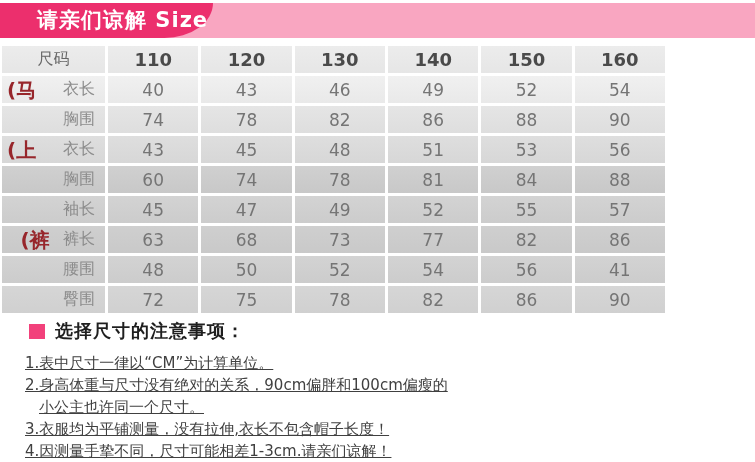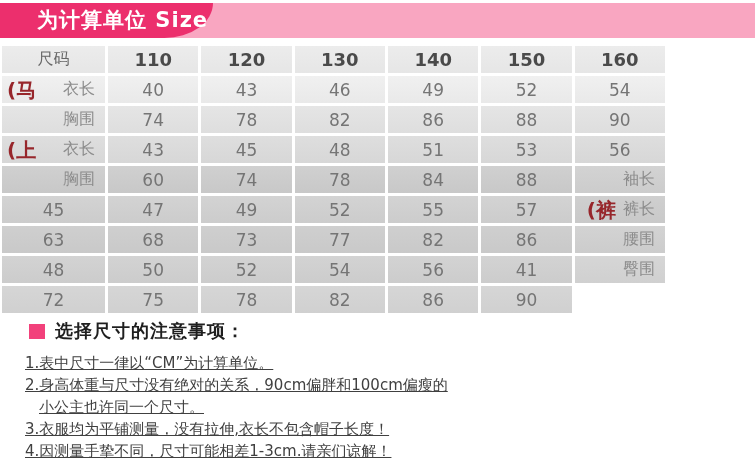--- a/index.html
+++ b/index.html
@@ -72,21 +72,21 @@
     white-space:pre-line;
     text-decoration:underline;
   }
 </style>
 </head>
 <body>
 
 <div class="page">
 
   <div class="band">
-    <div class="band-title">为计算单位 Size</div>
+    <div class="band-title">请亲们谅解 Size</div>
   </div>
 
   <div class="size-table">
       <div class="cell r0 label-head">尺码</div>
       <div class="cell r0 col-head">110</div>
       <div class="cell r0 col-head">120</div>
       <div class="cell r0 col-head">130</div>
       <div class="cell r0 col-head">140</div>
       <div class="cell r0 col-head">150</div>
       <div class="cell r0 col-head">160</div>
@@ -120,20 +120,21 @@
       <div class="cell r3 val">51</div>
       <div class="cell r3 val">53</div>
       <div class="cell r3 val">56</div>
       <div class="cell r4 label">
         <span class="prefix"></span>
         <span class="lname">胸围</span>
       </div>
       <div class="cell r4 val">60</div>
       <div class="cell r4 val">74</div>
       <div class="cell r4 val">78</div>
+      <div class="cell r4 val">81</div>
       <div class="cell r4 val">84</div>
       <div class="cell r4 val">88</div>
       <div class="cell r5 label">
         <span class="prefix"></span>
         <span class="lname">袖长</span>
       </div>
       <div class="cell r5 val">45</div>
       <div class="cell r5 val">47</div>
       <div class="cell r5 val">49</div>
       <div class="cell r5 val">52</div>

